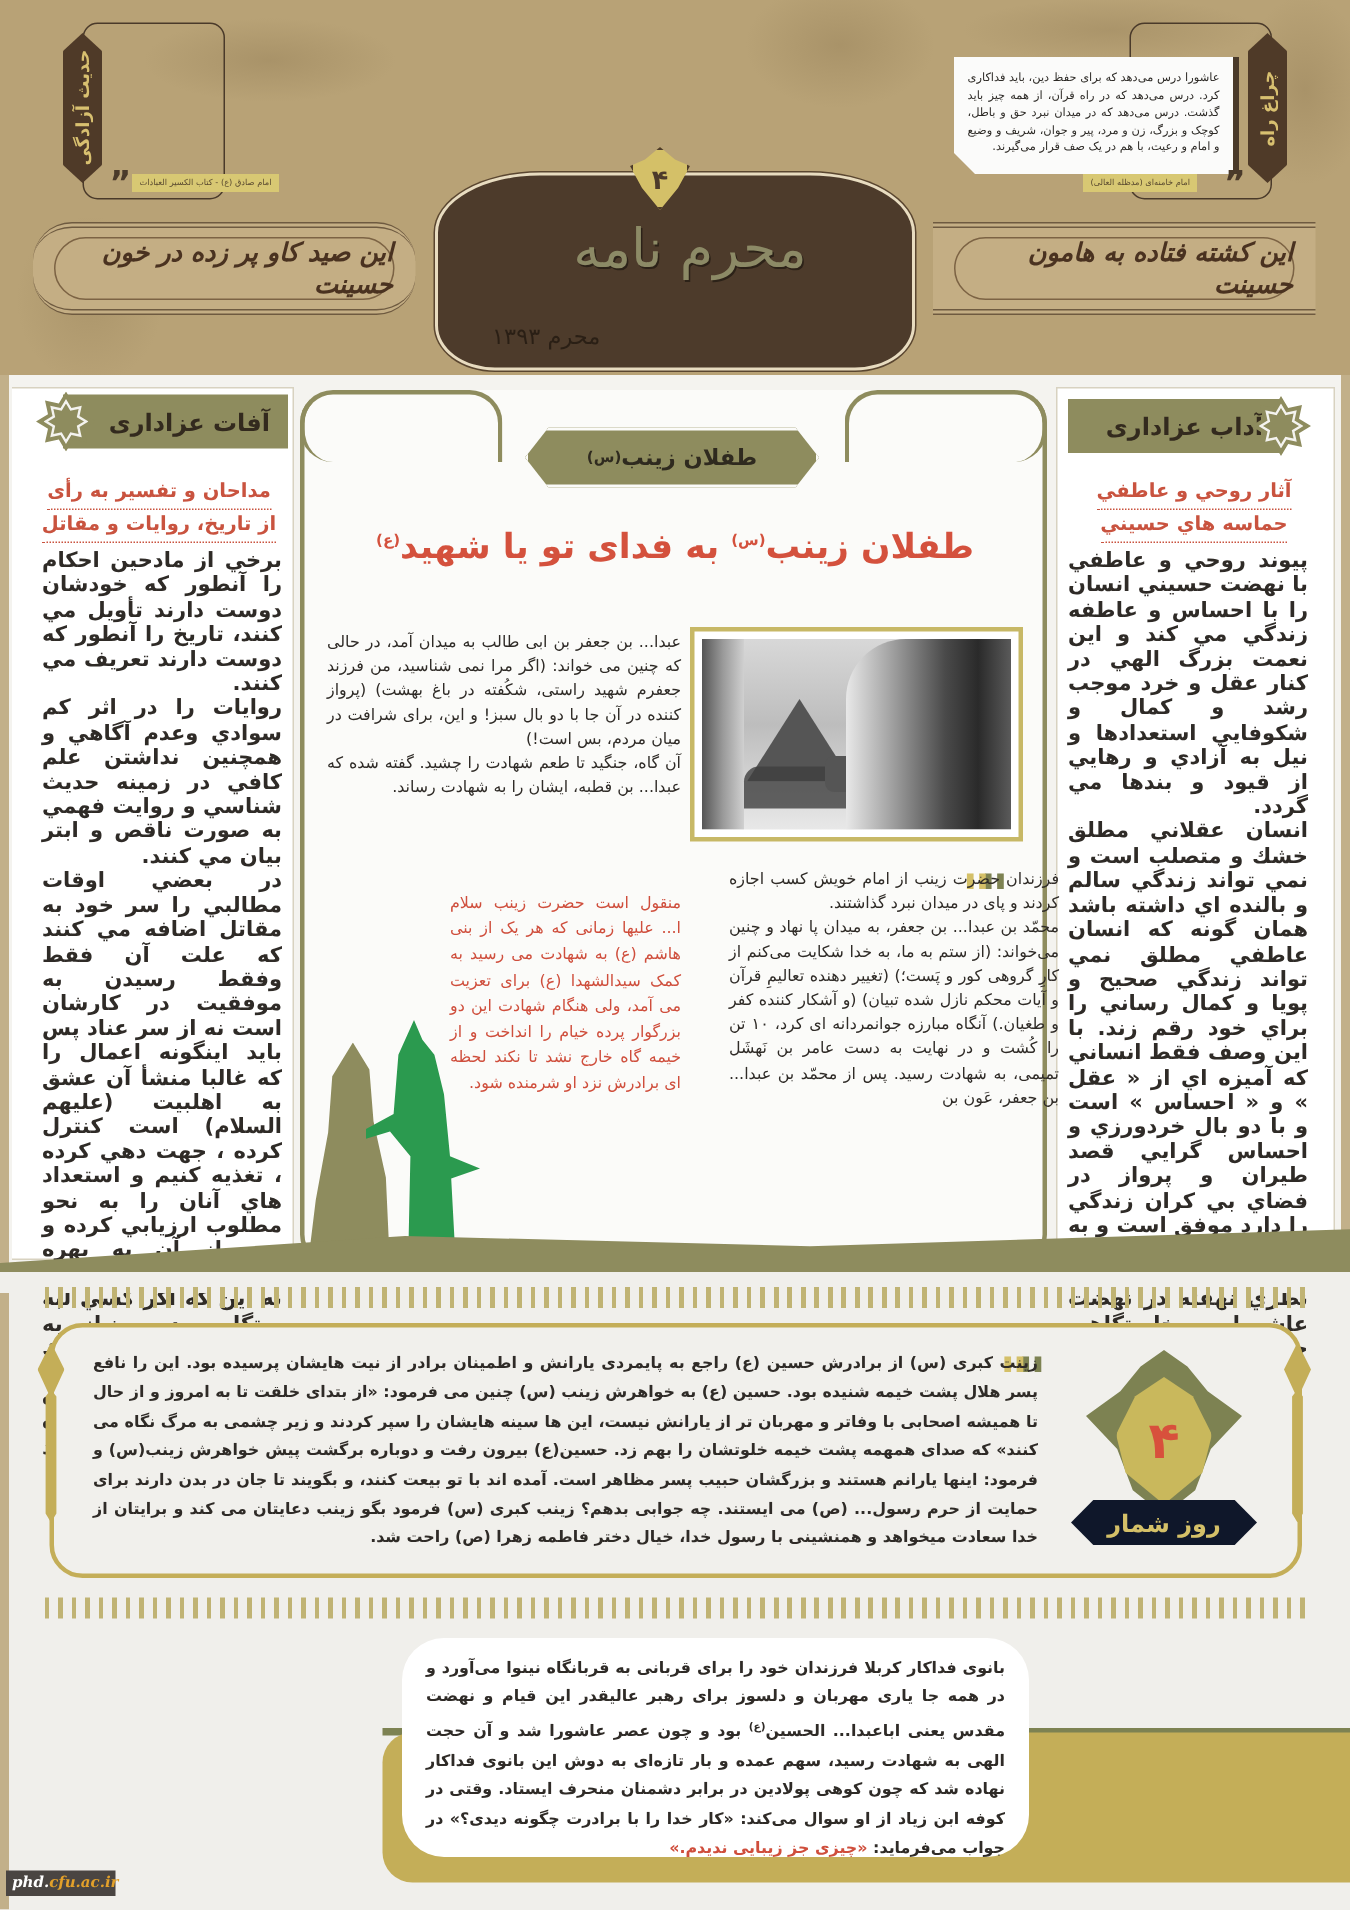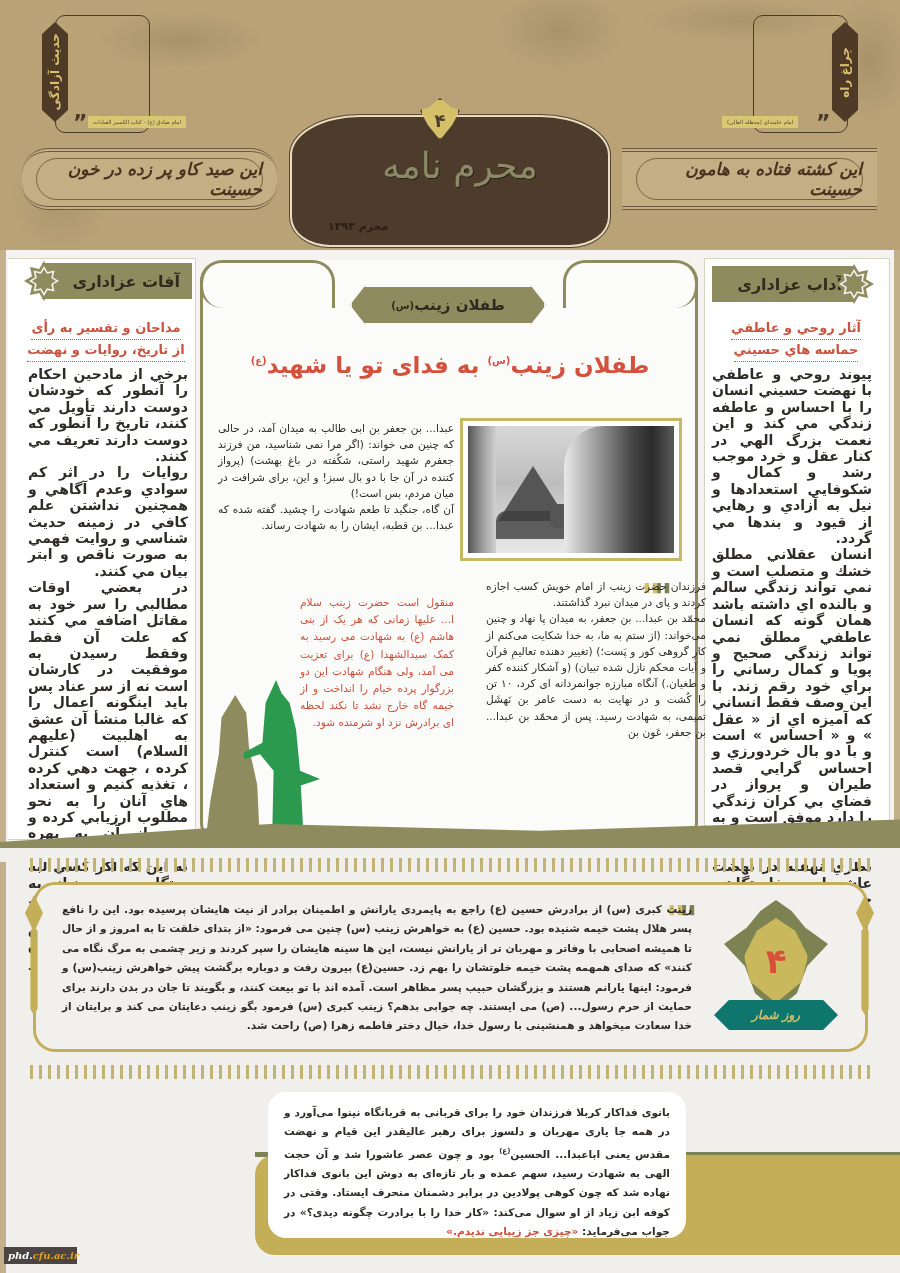--- a/index.html
+++ b/index.html
@@ -74,22 +74,22 @@
     background: #4d3b2b; border: 2px solid #e8dcc0;
     border-radius: 70px 70px 40px 40px / 40px 40px 30px 30px;
     box-shadow: 0 0 0 1px #5a4630;
   }
   .center-plaque .title {
     position: absolute; left: 0; right: 0; top: 28px; text-align: center;
     font-family: "DejaVu Serif", serif; font-size: 36px; color: #8c8a66;
     letter-spacing: 10px; text-shadow: 1px 1px 0 #2c2218; padding-left: 20px;
   }
   .center-plaque .date {
-    position: absolute; left: 36px; bottom: 12px; font-size: 11px; color: #2a1f15;
-    font-weight: bold;
+    position: absolute; left: 36px; bottom: 12px; font-size: 15px; color: #2a1f15;
+    font-weight: normal;
   }
   .issue-badge {
     position: absolute; left: 420px; top: 98px; width: 40px; height: 42px;
     background: #d4c068; border: 2px solid #4d3b2b;
     clip-path: polygon(50% 0, 75% 20%, 100% 30%, 80% 65%, 50% 100%, 20% 65%, 0 30%, 25% 20%);
     display: flex; align-items: center; justify-content: center;
     font-size: 18px; font-weight: bold; color: #4d3b2b; padding-top: 2px;
   }
 
   
@@ -216,38 +216,38 @@
     clip-path: polygon(50% 0, 65% 10%, 78% 25%, 100% 40%, 80% 60%, 70% 85%, 50% 100%, 30% 85%, 20% 60%, 0 40%, 22% 25%, 35% 10%);
   }
   .day-emblem .inner {
     position: absolute; left: 30px; top: 18px; width: 64px; height: 85px; background: #c9b85c;
     border-radius: 50% 50% 50% 50% / 55% 55% 45% 45%;
     clip-path: polygon(50% 0, 80% 15%, 100% 45%, 90% 75%, 50% 100%, 10% 75%, 0 45%, 20% 15%);
     display: flex; align-items: center; justify-content: center;
     color: #d8503c; font-size: 34px; font-weight: bold;
   }
   .day-emblem .label {
-    position: absolute; left: 0; top: 100px; width: 124px; height: 30px; background: #0f766e;
+    position: absolute; left: 0; top: 100px; width: 124px; height: 30px; background: #0f172a;
     clip-path: polygon(12% 0, 88% 0, 100% 50%, 88% 100%, 12% 100%, 0 50%);
-    color: #d4c068; font-weight: bold; font-size: 12px; display: flex; align-items: center; justify-content: center; font-style: italic;
+    color: #d4c068; font-weight: bold; font-size: 16px; display: flex; align-items: center; justify-content: center;
   }
   .side-ornament {
     position: absolute; width: 18px; height: 120px; background: #c4ae58;
     clip-path: polygon(50% 0, 100% 15%, 60% 28%, 70% 30%, 70% 95%, 50% 100%, 30% 95%, 30% 30%, 40% 28%, 0 15%);
   }
 
   
   .bottom-band {
     position: absolute; left: 255px; top: 1155px; width: 645px; height: 100px; background: #c4ae58;
     border-radius: 20px 0 0 20px;
   }
   .bottom-band-top { position: absolute; left: 255px; top: 1152px; width: 645px; height: 5px; background: #7d8252; }
   .bottom-card {
     position: absolute; left: 268px; top: 1092px; width: 418px; height: 146px; background: #fff;
-    border-radius: 18px; padding: 11px 16px; font-size: 10.6px; line-height: 19.4px;
+    border-radius: 28px; padding: 11px 16px; font-size: 10.6px; line-height: 19.4px;
     text-align: justify; color: #2f2b27; font-weight: bold;
   }
   .watermark {
     position: absolute; left: 4px; top: 1247px; width: 73px; height: 17px; background: #4a4542;
     font-size: 10px; font-style: italic; font-weight: bold; line-height: 17px; padding-left: 4px;
     direction: ltr; font-family: "DejaVu Serif", serif;
   }
   .watermark .a { color: #ffffff; }
   .watermark .b { color: #e2a02a; }
 </style>
@@ -261,20 +261,23 @@
   <div class="vtab" style="left:42px; top:22px;">
     <span>حدیث آزادگی</span>
   </div>
   <div class="quote-glyph" style="left:73px; top:112px;">”</div>
   <div class="source-tag" style="left:88px; top:116px;">امام صادق (ع) - کتاب الکسیر العبادات</div>
 
   <div class="frame-line" style="left:753px; top:15px; width:95px; height:118px;"></div>
   <div class="vtab" style="left:832px; top:22px;">
     <span>چراغ راه</span>
   </div>
+  <div class="quote-card right">
+    <span>عاشورا درس می‌دهد که برای حفظ دین، باید فداکاری کرد. درس می‌دهد که در راه قرآن، از همه چیز باید گذشت. درس می‌دهد که در میدان نبرد حق و باطل، کوچک و بزرگ، زن و مرد، پیر و جوان، شریف و وضیع و امام و رعیت، با هم در یک صف قرار می‌گیرند.</span>
+  </div>
   <div class="quote-glyph" style="left:816px; top:112px;">”</div>
   <div class="source-tag" style="left:722px; top:116px;">امام خامنه‌ای (مدظله العالی)</div>
 
   <div class="banner-strip left">
     <div class="cartouche">این صید کاو پر زده در خون حسینت</div>
   </div>
   <div class="banner-strip right">
     <div class="cartouche">این کشته فتاده به هامون حسینت</div>
   </div>
 
@@ -301,21 +304,21 @@
 <div class="col-text" style="left:712px; top:366px; width:160px; white-space:pre-line;">پیوند روحي و عاطفي با نهضت حسيني انسان را با احساس و عاطفه زندگي مي كند و اين نعمت بزرگ الهي در كنار عقل و خرد موجب رشد و كمال و شكوفايي استعدادها و نيل به آزادي و رهايي از قيود و بندها مي گردد.
 انسان عقلاني مطلق خشك و متصلب است و نمي تواند زندگي سالم و بالنده اي داشته باشد همان گونه كه انسان عاطفي مطلق نمي تواند زندگي صحيح و پويا و كمال رساني را براي خود رقم زند. با اين وصف فقط انساني كه آميزه اي از « عقل » و « احساس » است و با دو بال خردورزي و احساس گرايي قصد طيران و پرواز در فضاي بي كران زندگي را دارد موفق است و به مقصد خواهد رسيد. تمام مفاهيم فكري و نظري نهفته در نهضت عاشورا خاستگاهي چون عقلانيت ديني دارد .</div>
 
 <div class="col-frame" style="left:8px; width:188px; height:582px; border-left:none;"></div>
 <div class="section-head" style="left:42px; top:263px; width:150px; justify-content:flex-start;">
   <span>آفات عزاداری</span>
 </div>
 <div class="star" style="left:24px; top:261px;"></div>
 <div class="subhead" style="left:24px; top:318px; width:164px;">
   <span>مداحان و تفسیر به رأی</span><br>
-  <span>از تاریخ، روایات و نهضت</span>
+  <span>از تاریخ، روایات و مقاتل</span>
 </div>
 <div class="col-text" style="left:28px; top:366px; width:160px; white-space:pre-line;">برخي از مادحين احكام را آنطور كه خودشان دوست دارند تأويل مي كنند، تاريخ را آنطور كه دوست دارند تعريف مي كنند.
 روايات را در اثر كم سوادي وعدم آگاهي و همچنين نداشتن علم كافي در زمينه حديث شناسي و روايت فهمي به صورت ناقص و ابتر بيان مي كنند.
 در بعضي اوقات مطالبي را سر خود به مقاتل اضافه مي كنند كه علت آن فقط وفقط رسيدن به موفقيت در كارشان است نه از سر عناد پس بايد اينگونه اعمال را كه غالبا منشأ آن عشق به اهلبيت (عليهم السلام) است كنترل كرده ، جهت دهي كرده ، تغذيه كنيم و استعداد هاي آنان را به نحو مطلوب ارزيابي كرده و پس از آن به بهره برداري از آن بپردازيم نه اين كه اگر كسي لبه پرتگاه بود و نياز به كمك داشت بجاي كمك كردن ما نيز او را هل بدهيم، تا در ژرفاي دره سقوط كرده واستخوانهايش خرد شود.</div>
 
 <div class="center-frame"></div>
 <div class="center-frame-top">
   <div class="ctop-l"></div>
   <div class="ctop-r"></div>
 </div>

